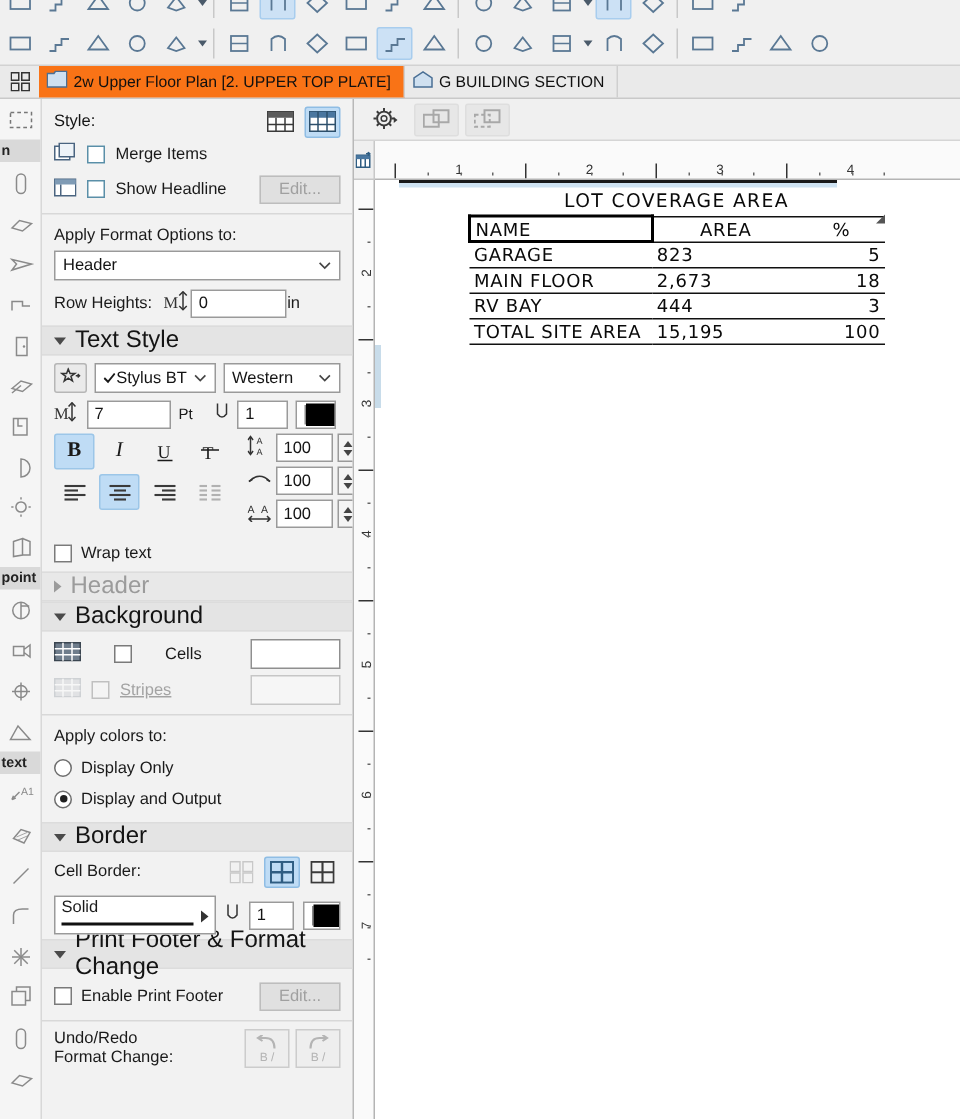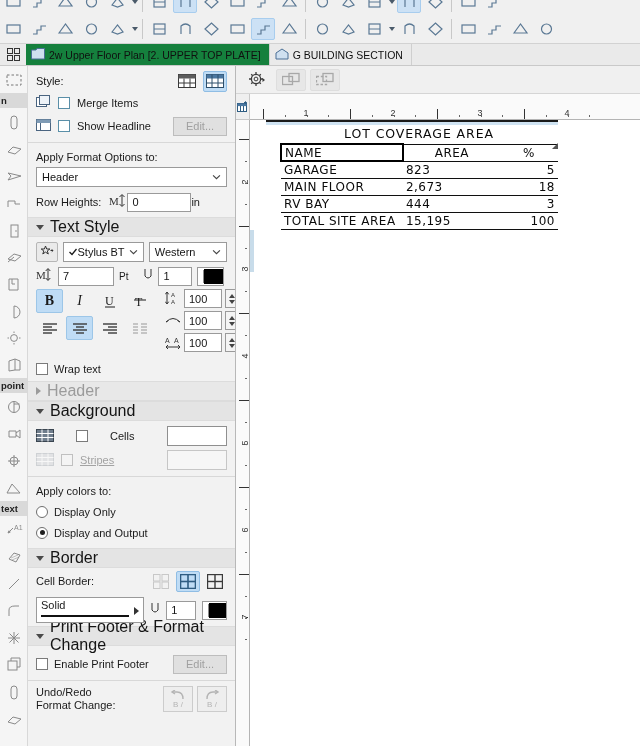--- a/index.html
+++ b/index.html
@@ -42,21 +42,21 @@
     position: absolute; left: 0; top: 44px; width: 640px; height: 22px;
     background: #eaeaea; border-bottom: 1px solid #c9c9c9;
     display: flex; align-items: center; overflow: hidden;
   }
   .tab-grid { width: 26px; display: flex; align-items: center; justify-content: center; flex: none; }
   .tab {
     height: 22px; display: flex; align-items: center; gap: 4px;
     padding: 0 8px 0 5px; font-size: 10.5px; color: #101010;
     white-space: nowrap; flex: none; border-right: 1px solid #cfcfcf;
   }
-  .tab.active { background: #15803d; }
+  .tab.active { background: #f97316; }
   .tab-ico { flex: none; }
 
   
   .toolpalette {
     position: absolute; left: 0; top: 66px; width: 28px; height: 680px;
     background: #f5f5f5; border-right: 1px solid #d8d8d8; overflow: hidden;
   }
   .tp-item {
     width: 28px; height: 27px; display: flex;
     align-items: center; justify-content: center;
@@ -190,21 +190,21 @@
   .page {
     position: absolute; left: 14px; top: 54px; right: 0; bottom: 0;
     background: #ffffff; overflow: hidden;
   }
   .sel-band {
     position: absolute; left: 16px; top: 0px; width: 292px; height: 5px;
     background: #cfe3f2; border-top: 2px solid #1a1a1a;
   }
 
   
-  .draw { font-family: "DejaVu Sans", sans-serif; color: #0a0a0a; letter-spacing: .6px; }
+  .draw { font-family: "DejaVu Sans", sans-serif; color: #0a0a0a; letter-spacing: .6px; margin-left: 32px; }
   .sched { position: absolute; left: 30px; top: 6px; width: 278px; }
   .sched-title {
     text-align: center; font-size: 12.5px; padding-bottom: 2px; letter-spacing: .9px;
   }
   .sched-table { width: 100%; border-collapse: collapse; }
   .sched-table td {
     font-size: 12px; padding: 1px 3px; border-bottom: 1px solid #101010;
     letter-spacing: .5px; white-space: nowrap;
   }
   .sched-table tr.hdr td { border-top: 1px solid #101010; text-align: center; }

